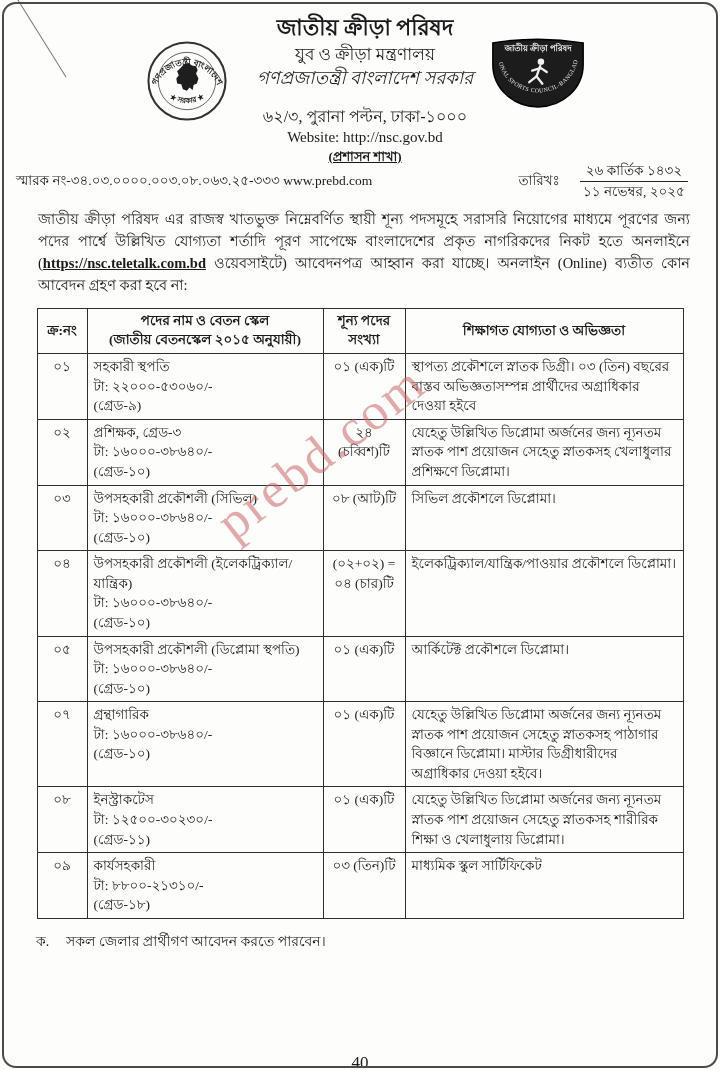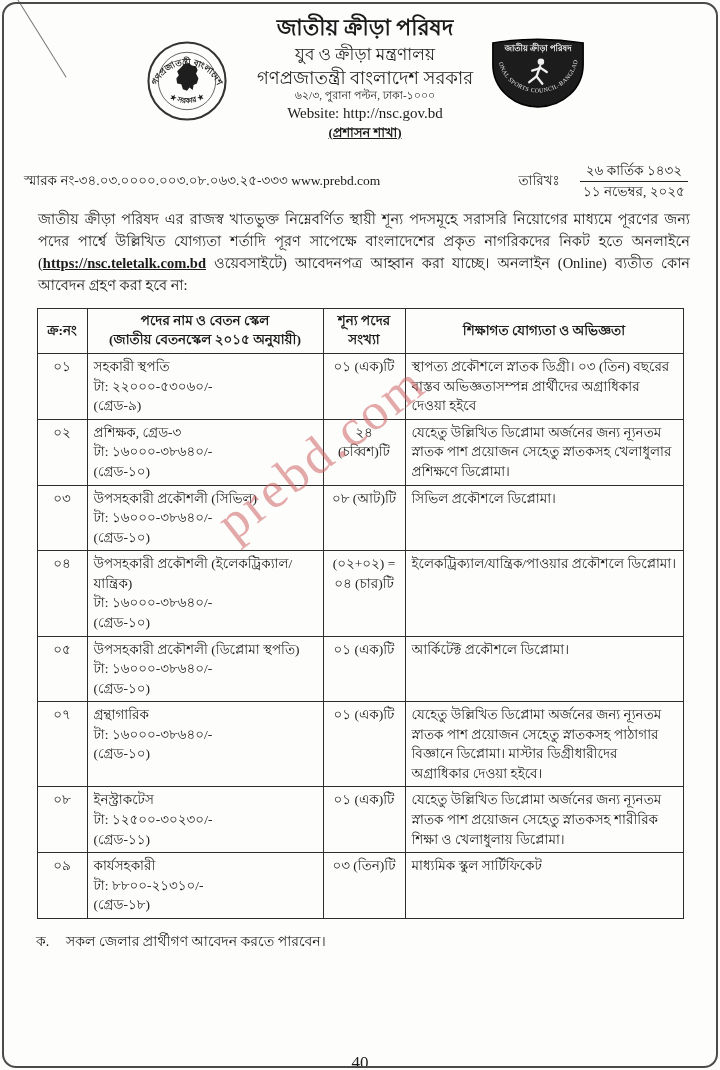--- a/index.html
+++ b/index.html
@@ -14,28 +14,28 @@
   }
   .scratch{
     position:absolute;left:-18px;top:30px;width:110px;height:0;
     border-top:1.5px solid #777;transform:rotate(58deg);z-index:4;
   }
   
   .header{position:relative;height:158px;}
   .head-center{position:absolute;left:170px;right:160px;top:14px;text-align:center;line-height:1.25;}
   .org-name{font-size:22px;font-weight:bold;}
   .ministry{font-size:17px;margin-top:2px;}
-  .government{font-size:18px;margin-top:2px;}
-  .address{font-size:11px;margin-top:0;}
+  .government{font-size:18px;margin-top:2px;font-style:italic;}
+  .address{font-size:16px;margin-top:18px;}
   .website{font-size:15px;margin-top:1px;}
   .branch{font-size:13px;margin-top:2px;text-decoration:underline;font-weight:bold;}
   .seal{position:absolute;left:146px;top:40px;width:82px;height:82px;}
   .badge{position:absolute;left:487px;top:34px;width:102px;height:76px;}
   
-  .memo-row{display:flex;justify-content:space-between;align-items:flex-start;padding:4px 32px 0 24px;}
+  .memo-row{display:flex;justify-content:space-between;align-items:flex-start;padding:4px 32px 0 16px;}
   .memo-no{font-size:13.5px;padding-top:8px;}
   .date-wrap{display:flex;align-items:center;gap:20px;font-size:13.5px;}
   .date-stack{text-align:center;line-height:1.35;}
   .date-top{border-bottom:1.2px solid #222;padding:0 6px 1px 6px;}
   .date-bottom{padding-top:1px;}
   
   .notice-title{text-align:center;font-size:17px;font-weight:bold;text-decoration:underline;margin-top:8px;}
   
   .intro{margin:8px 30px 12px 38px;font-size:14.5px;line-height:1.5;text-align:justify;font-family:Liberation Serif, serif;}
   .intro-link{font-weight:bold;text-decoration:underline;}

